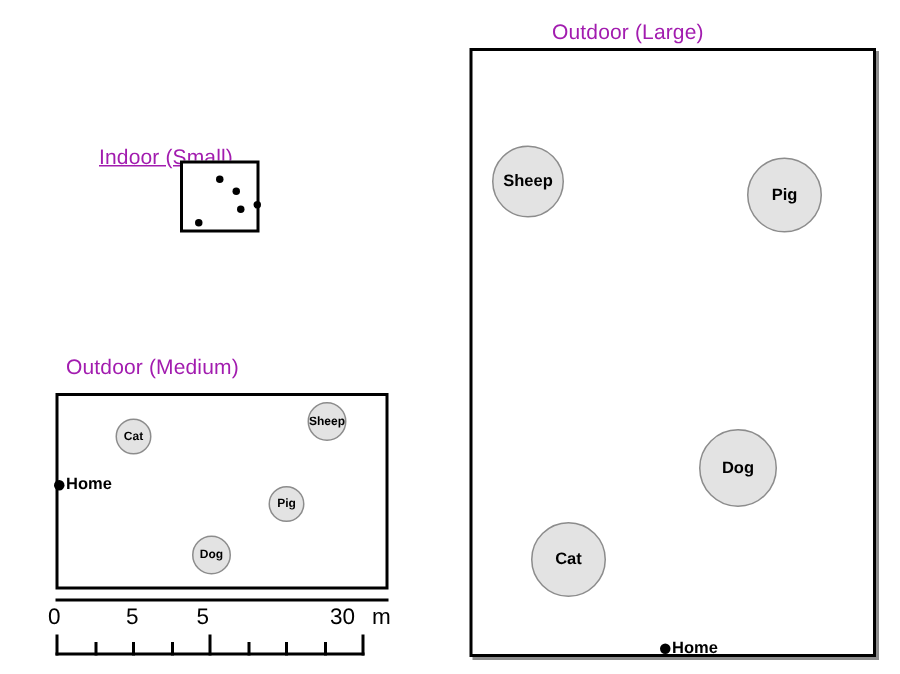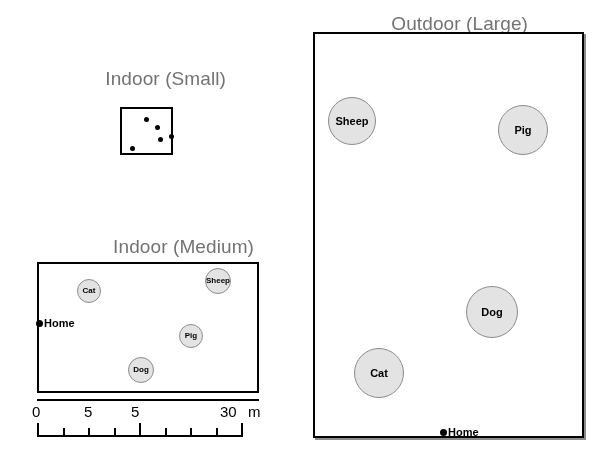--- a/index.html
+++ b/index.html
@@ -4,24 +4,24 @@
 <style>
   html,body{margin:0;padding:0;background:#ffffff;}
   body{
     width:600px;height:449px;position:relative;overflow:hidden;
     font-family:"Liberation Sans",sans-serif;
     color:#000;
   }
   .stage{position:absolute;left:0;top:0;width:600px;height:449px;}
   .panel-title{
     position:absolute;
-    font-size:19px;
-    color:#737373;
+    font-size:14px;
+    color:#a21caf;
     white-space:nowrap;
-    text-align:right;
+    text-align:left;
     letter-spacing:0.1px;
   }
   .enclosure{
     position:absolute;
     background:#ffffff;
     border:2px solid #000000;
     box-sizing:border-box;
   }
   .enclosure.shadowed{
     box-shadow:2px 2px 0 0 rgba(120,120,120,0.85);
@@ -75,31 +75,31 @@
   .topline{
     position:absolute;
     background:#000;
   }
 </style>
 </head>
 <body>
 
 <div class="stage">
 
-  <div class="panel-title" style="left:66px;top:68px;width:160px;">Indoor (Small)</div>
+  <div class="panel-title" style="left:66px;top:96px;width:160px;text-decoration:underline;">Indoor (Small)</div>
 
   <div class="enclosure" style="left:120px;top:107px;width:53px;height:48px;">
   </div>
   <div class="dot" style="left:144px;top:117px;"></div>
   <div class="dot" style="left:155px;top:125px;"></div>
   <div class="dot" style="left:169px;top:134px;"></div>
   <div class="dot" style="left:158px;top:137px;"></div>
   <div class="dot" style="left:130px;top:146px;"></div>
 
-  <div class="panel-title" style="left:44px;top:236px;width:210px;">Indoor (Medium)</div>
+  <div class="panel-title" style="left:44px;top:236px;width:210px;">Outdoor (Medium)</div>
 
   <div class="enclosure" style="left:37px;top:262px;width:222px;height:131px;">
   </div>
 
   <div class="animal sm" style="left:77px;top:279px;width:24px;height:24px;">
     <span>Cat</span>
   </div>
   <div class="animal sm" style="left:205px;top:268px;width:26px;height:26px;">
     <span>Sheep</span>
   </div>

